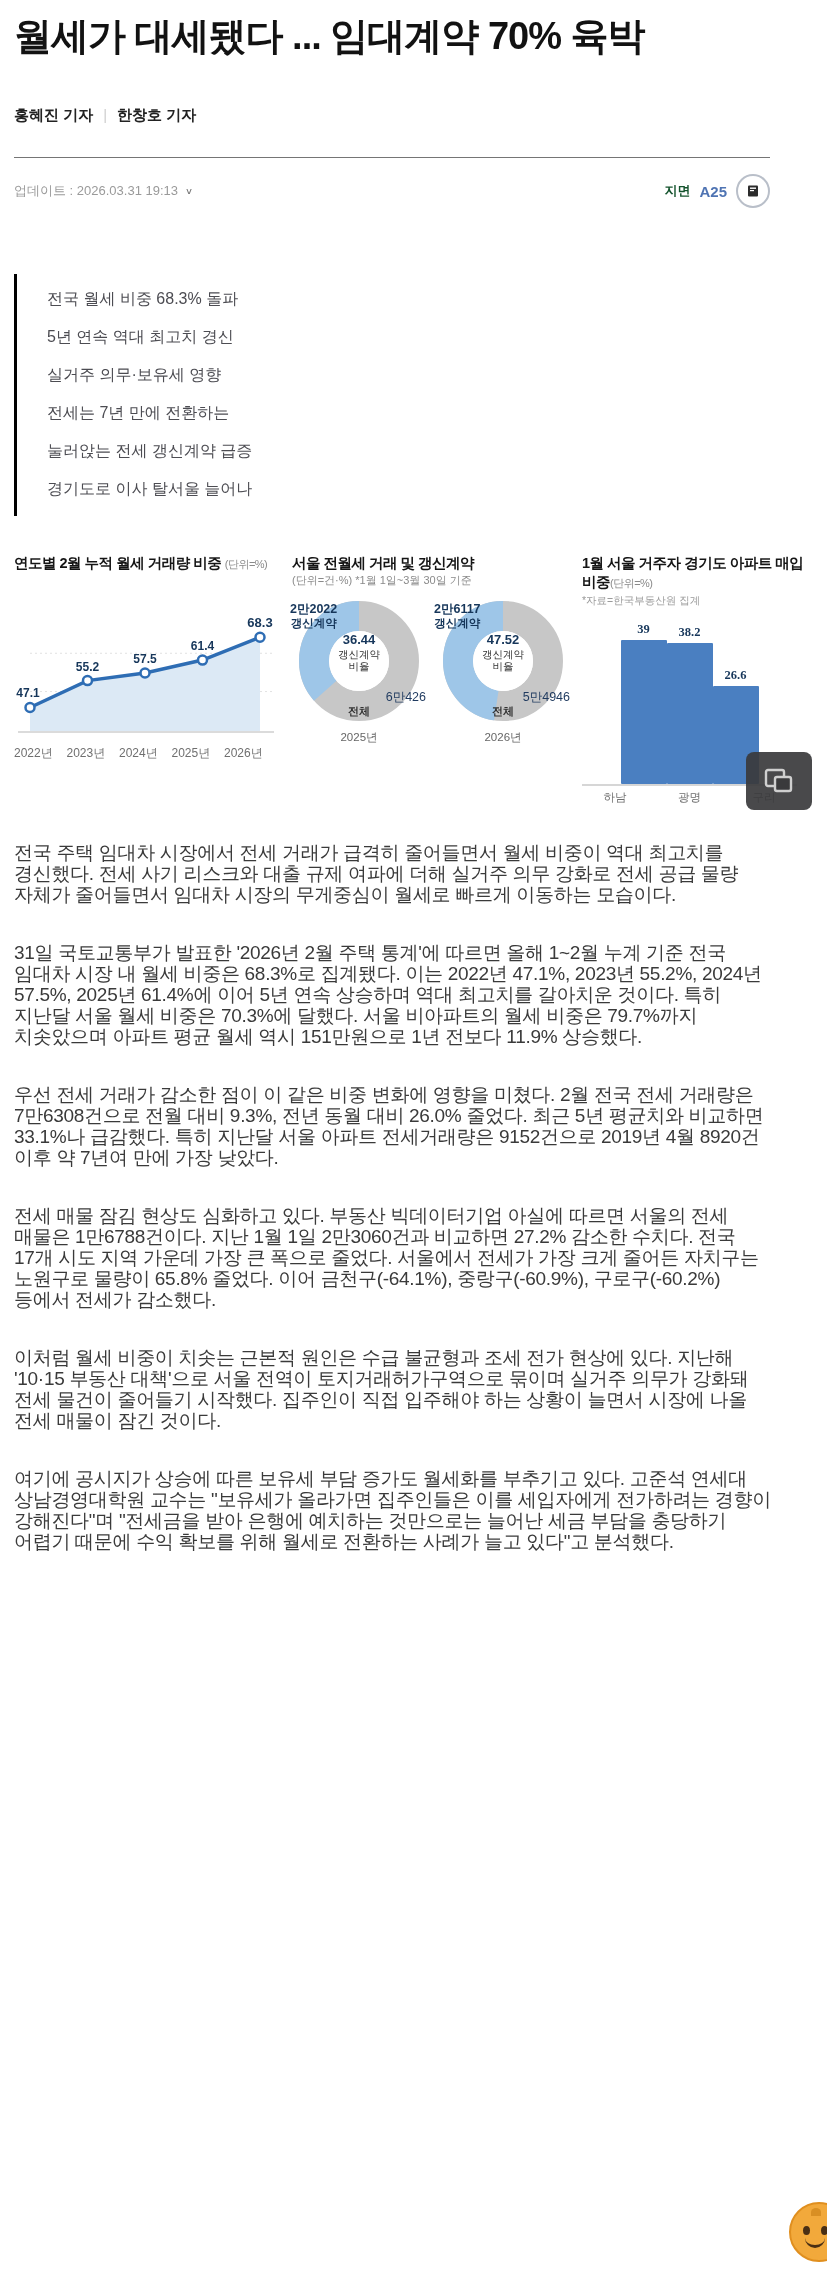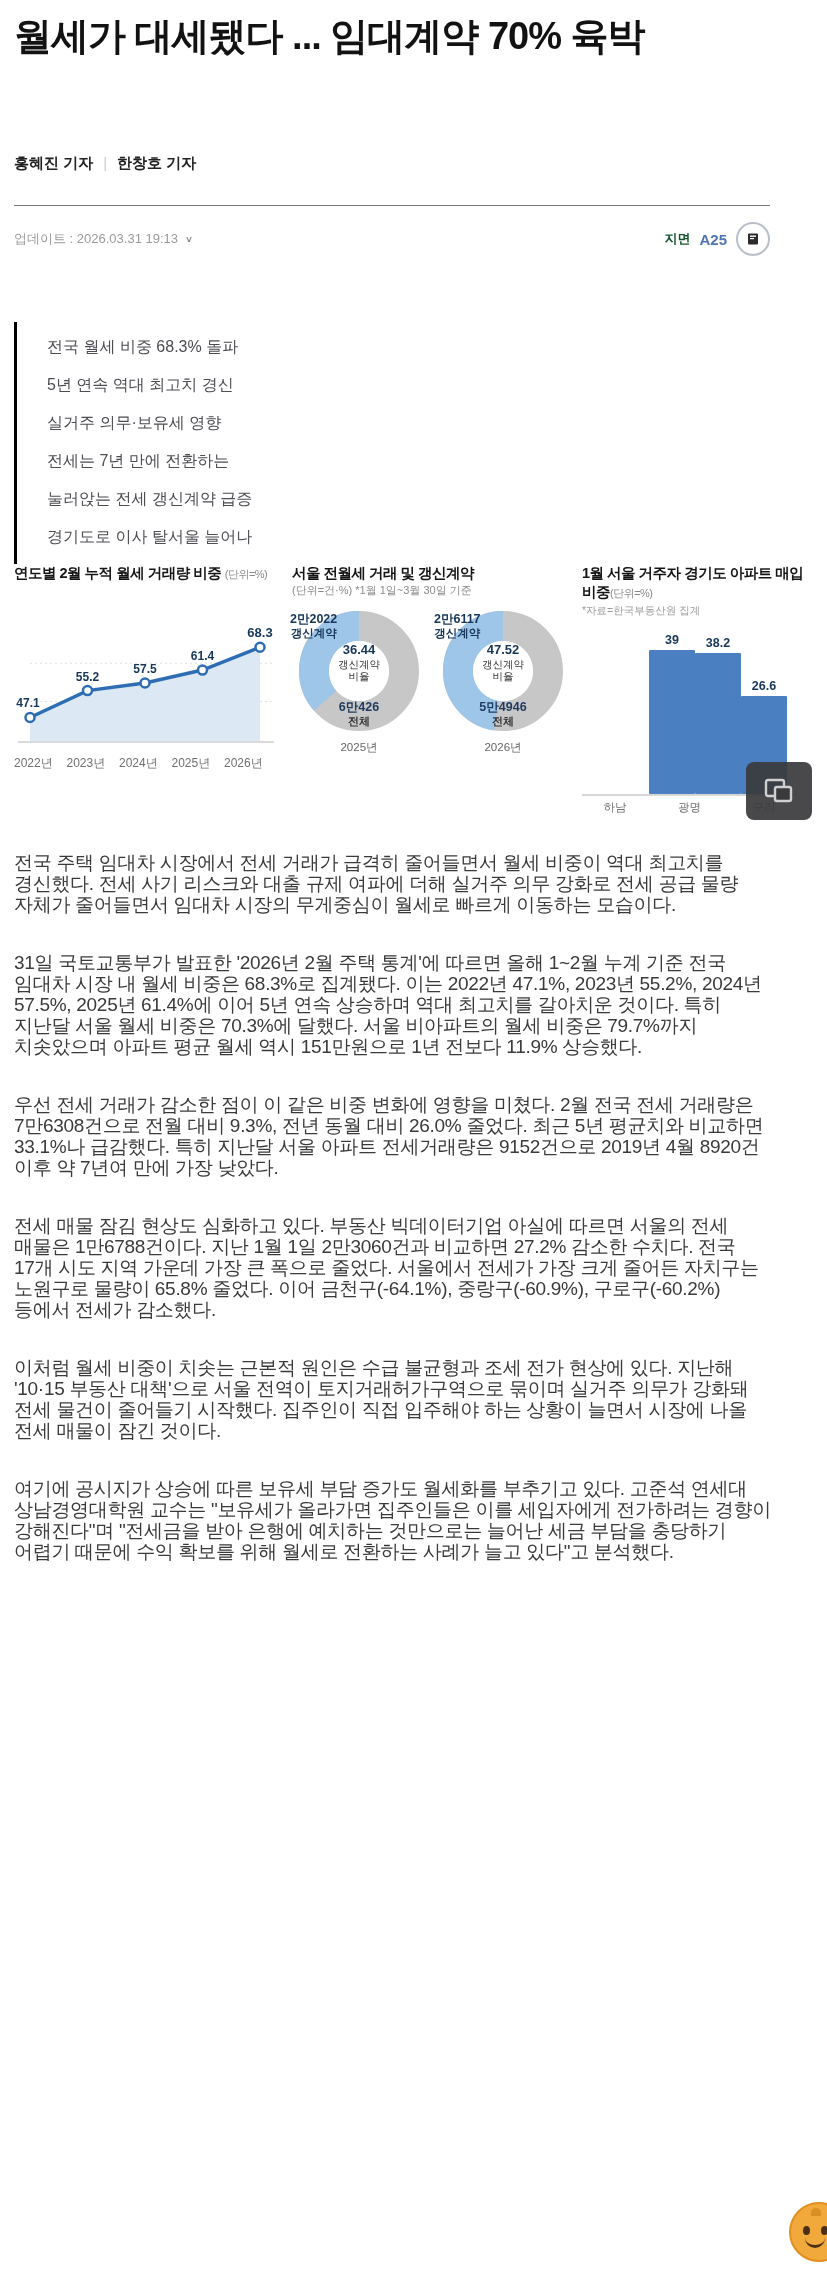--- a/index.html
+++ b/index.html
@@ -11,21 +11,21 @@
   }
   .container { padding:0 55px 0 14px; }
 
   
   .headline {
     margin-top:10px; font-size:38px; font-weight:800; color:#121212;
     line-height:1.38; letter-spacing:-1px; max-width:740px;
   }
 
   
-  .byline { margin-top:92px; font-size:15px; font-weight:700; color:#222; }
+  .byline { margin-top:44px; font-size:15px; font-weight:700; color:#222; }
   .byline .sep { color:#cfcfcf; font-weight:400; margin:0 10px; }
 
   .rule { margin-top:32px; border:none; border-top:1px solid #757575; width:756px; }
 
   
   .meta-row { width:756px; margin-top:0; padding:16px 0 10px 0; display:flex; align-items:center; justify-content:space-between;gap:15px; }
   .update { font-size:13px; color:#9a9a9a; display:flex; align-items:center; gap:7px; cursor:pointer; }
   .update .chev { font-size:11px; color:#777; transform:scaleY(.8); }
   .page-area { display:flex; align-items:center; gap:9px; }
   .page-label { font-size:13px; color:#14532d; font-weight:700; }
@@ -33,47 +33,47 @@
   .paper-btn {
     width:34px; height:34px; border:2px solid #b9bfc9; border-radius:50%;
     display:flex; align-items:center; justify-content:center; background:#fff; cursor:pointer;
   }
 
   
   .summary { margin-top:56px; border-left:3px solid #000000; padding:6px 0 8px 30px; }
   .summary .line { font-size:16px; color:#4c4c52; line-height:38px; font-weight:500; }
 
   
-  .infographic { position:relative; height:242px; width:800px; display:flex; }
+  .infographic { position:relative; margin-top:38px; height:242px; width:800px; display:flex; }
   .chart-title { font-size:14.5px; font-weight:800; color:#151515; letter-spacing:-.5px; line-height:1.3; }
   .unit { font-size:11px; color:#8a8a8a; font-weight:400; }
   .source { font-size:10.5px; color:#9a9a9a; margin-top:2px; }
 
   .panel1 { width:272px; position:relative; }
   .panel1 .plot { position:relative; margin-top:8px; }
   .xlabels { display:flex; justify-content:space-between; width:262px; margin-top:2px; }
   .xlabels span { font-size:12px; color:#6f6f6f; width:52px; text-align:left; }
 
   .panel2 { width:288px; position:relative; padding-left:6px; }
   .donut-row { display:flex; gap:10px; margin-top:6px; }
   .donut-box { position:relative; width:134px; }
   .donut-box svg { display:block; }
   .renewal-tag { position:absolute; top:8px; left:-2px; text-align:center; line-height:1.15; }
   .renewal-tag .num { font-size:12.5px; font-weight:800; color:#16365a; display:block; }
   .renewal-tag .lab { font-size:11.5px; font-weight:700; color:#16365a; display:block; }
   .donut-center { position:absolute; top:38px; left:0; width:134px; text-align:center; line-height:1.2; }
   .donut-center .num { font-size:13px; font-weight:800; color:#16365a; display:block; }
   .donut-center .lab { font-size:10.5px; color:#333; display:block; }
   .donut-total { position:absolute; top:96px; left:0; width:134px; text-align:center; line-height:1.2; }
-  .donut-total .num { font-size:12.5px; font-weight:700; color:#1f3a5f; display:block; }
+  .donut-total .num { font-size:12.5px; font-weight:400; color:#1f3a5f; display:block;text-align:right; }
   .donut-total .lab { font-size:11px; font-weight:700; color:#333; display:block; }
   .donut-caption { position:absolute; top:136px; left:0; width:134px; text-align:center; font-size:11.5px; color:#666; }
 
   .panel3 { width:240px; position:relative; padding-left:8px; }
-  .bar-plot { position:relative; margin-top:10px; height:168px; width:215px; border-bottom:2px solid #d6d6d6; display:flex; justify-content:flex-end; align-items:flex-end; padding:0 10px; }
+  .bar-plot { position:relative; margin-top:10px; height:168px; width:215px; border-bottom:2px solid #d6d6d6; display:flex; justify-content:center; align-items:flex-end; padding:0 10px;font-family:Liberation Serif, serif; }
   .bar-col { width:46px; display:flex; flex-direction:column; align-items:center; justify-content:flex-end; }
   .bar-val { font-size:12.5px; font-weight:800; color:#16365a; margin-bottom:3px; }
   .bar { width:46px; background:#4a7fc1; border-radius:1px; }
   .bar-xlabels { width:215px; display:flex; justify-content:space-between; padding:4px 10px 0 10px; }
   .bar-xlabels span { width:46px; text-align:center; font-size:11.5px; color:#6f6f6f; }
 
   .capture-badge {
     position:absolute; right:2px; bottom:-14px; width:66px; height:58px;
     background:rgba(58,58,60,.92); border-radius:8px;
     display:flex; align-items:center; justify-content:center;

